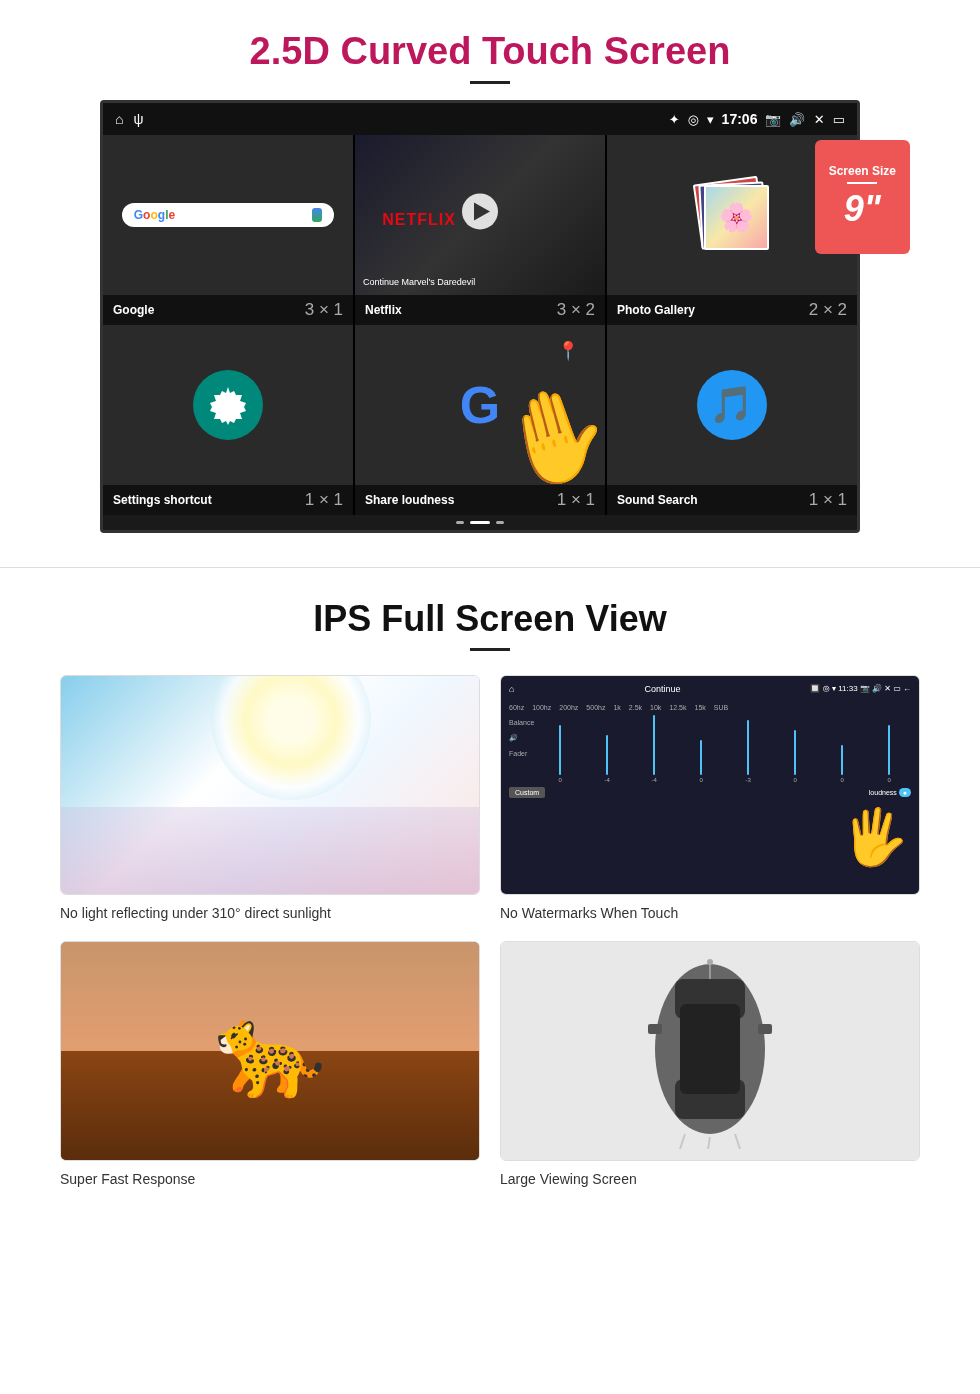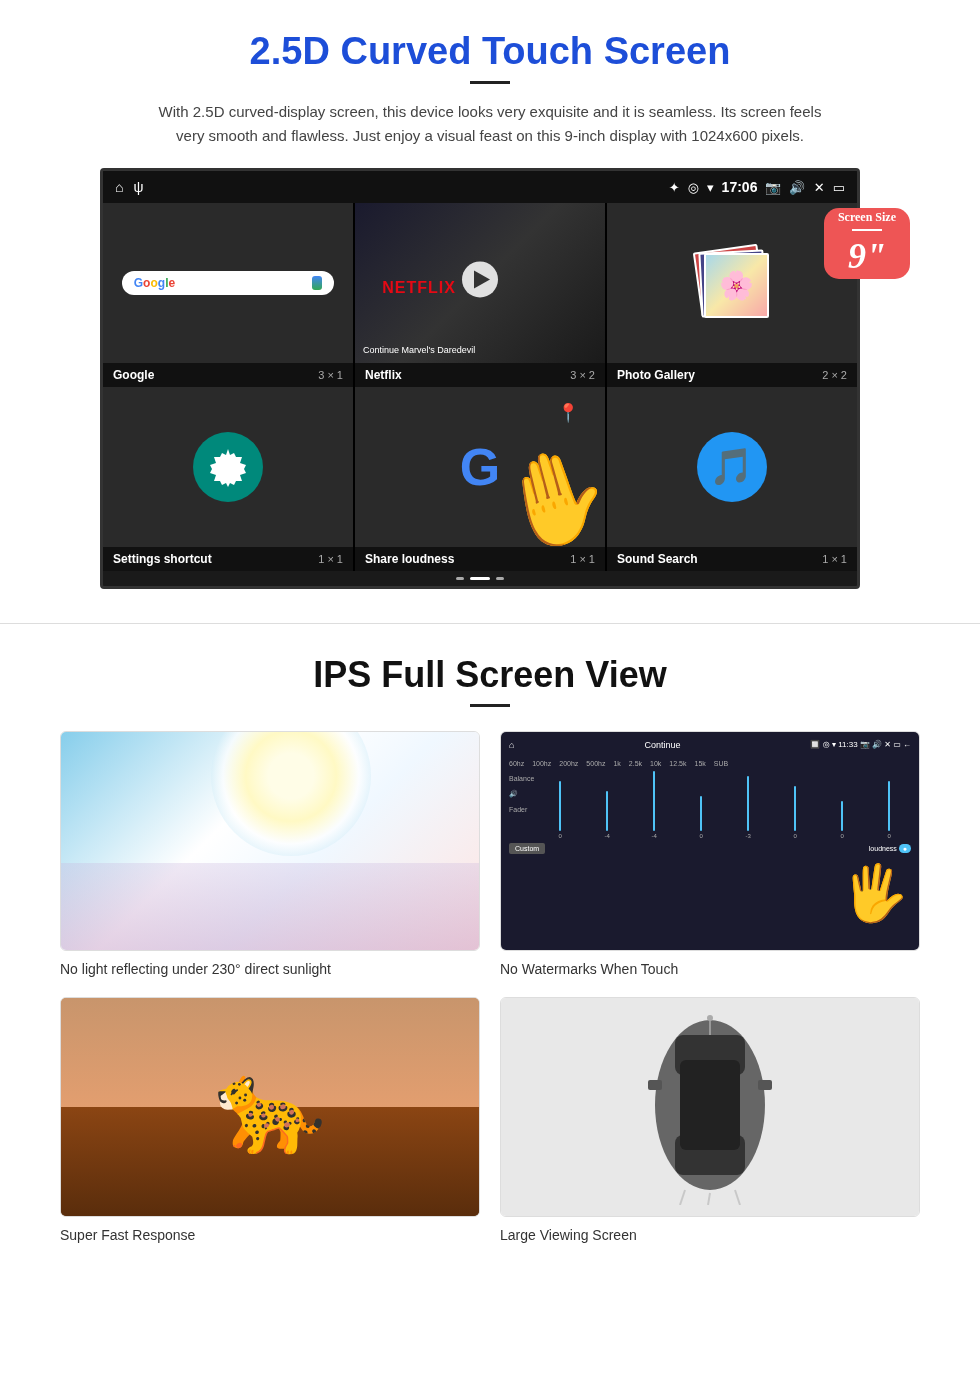--- a/index.html
+++ b/index.html
@@ -11,21 +11,21 @@
     }
 
     
     .section1 {
       padding: 30px 60px 20px;
       text-align: center;
     }
     .section1 h1 {
       font-size: 38px;
       font-weight: 900;
-      color: #1d4ed8;
+      color: #be185d;
       margin-bottom: 8px;
     }
     .section-divider {
       width: 40px;
       height: 3px;
       background: #222;
       margin: 8px auto 16px;
     }
     .section1 p {
       font-size: 15px;
@@ -87,21 +87,21 @@
     .app-cell-label-row {
       background: #111;
       display: flex;
       align-items: center;
       justify-content: space-between;
       padding: 5px 10px;
       color: #fff;
       font-size: 12px;
     }
     .app-label-name { font-weight: bold; }
-    .app-label-size { color: #aaa; font-size: 11px; }
+    .app-label-size { color: #aaa; font-size: 17px; }
 
     
     .google-cell {
       display: flex;
       align-items: center;
       justify-content: center;
       background: #2a2a2a;
     }
     .google-search-bar {
       display: flex;
@@ -266,25 +266,24 @@
     }
     .music-note { font-size: 36px; color: #fff; }
 
     
     .screen-size-badge {
       position: absolute;
       top: 40px;
       right: -30px;
       background: #E55;
       color: #fff;
-      padding: 2px 14px;
+      padding: 24px 14px;
       text-align: center;
-      border-radius: 15px;
+      border-radius: 6px;
       z-index: 10;
-      font-family: Liberation Serif, serif;
     }
     .badge-label {
       font-size: 12px;
       font-weight: bold;
     }
     .badge-divider {
       width: 30px;
       height: 2px;
       background: #fff;
       margin: 4px auto;
@@ -430,21 +429,20 @@
       background: #fff;
       width: 20px;
     }
   </style>
 </head>
 <body>
 
 <div class="section1">
   <h1>2.5D Curved Touch Screen</h1>
   <div class="section-divider"></div>
-  <p>With 2.5D curved-display screen, this device looks very exquisite and it is seamless. Its screen feels very smooth and flawless. Just enjoy a visual feast on this 9-inch display with 1024x600 pixels.</p>
 
   
   <div style="position:relative; display:inline-block; width:780px; margin: 0 auto;">
     <div class="android-screen">
 
       <div class="status-bar">
         <div class="status-left">
           <span>⌂</span>
           <span>ψ</span>
         </div>
@@ -576,21 +574,21 @@
 
     <div class="feature-item">
       <div class="feature-img">
         <div class="img-sunlight">
           <div style="position:relative; width:100%; height:100%; overflow:hidden;">
             <div style="position:absolute; top:20%; left:55%; width:160px; height:160px; background: radial-gradient(circle, #fffde7 20%, #fff9c4 40%, rgba(255,255,255,0.7) 60%, rgba(135,206,235,0.3) 80%, transparent 100%); border-radius:50%; transform:translate(-50%,-50%);"></div>
             <div style="position:absolute; bottom:0; left:0; right:0; height:40%; background:linear-gradient(to bottom, rgba(200,180,220,0.3), rgba(200,160,200,0.5));"></div>
           </div>
         </div>
       </div>
-      <div class="feature-label">No light reflecting under 230° direct sunlight</div>
+      <div class="feature-label">No light reflecting under 310° direct sunlight</div>
     </div>
 
     <div class="feature-item">
       <div class="feature-img">
         <div class="img-amplifier">
           <div class="amp-header">
             <span>⌂</span>
             <span>Continue</span>
             <span style="display:flex;gap:4px;font-size:8px;">🔲 ◎ ▾ 11:33 📷 🔊 ✕ ▭ ←</span>
           </div>

